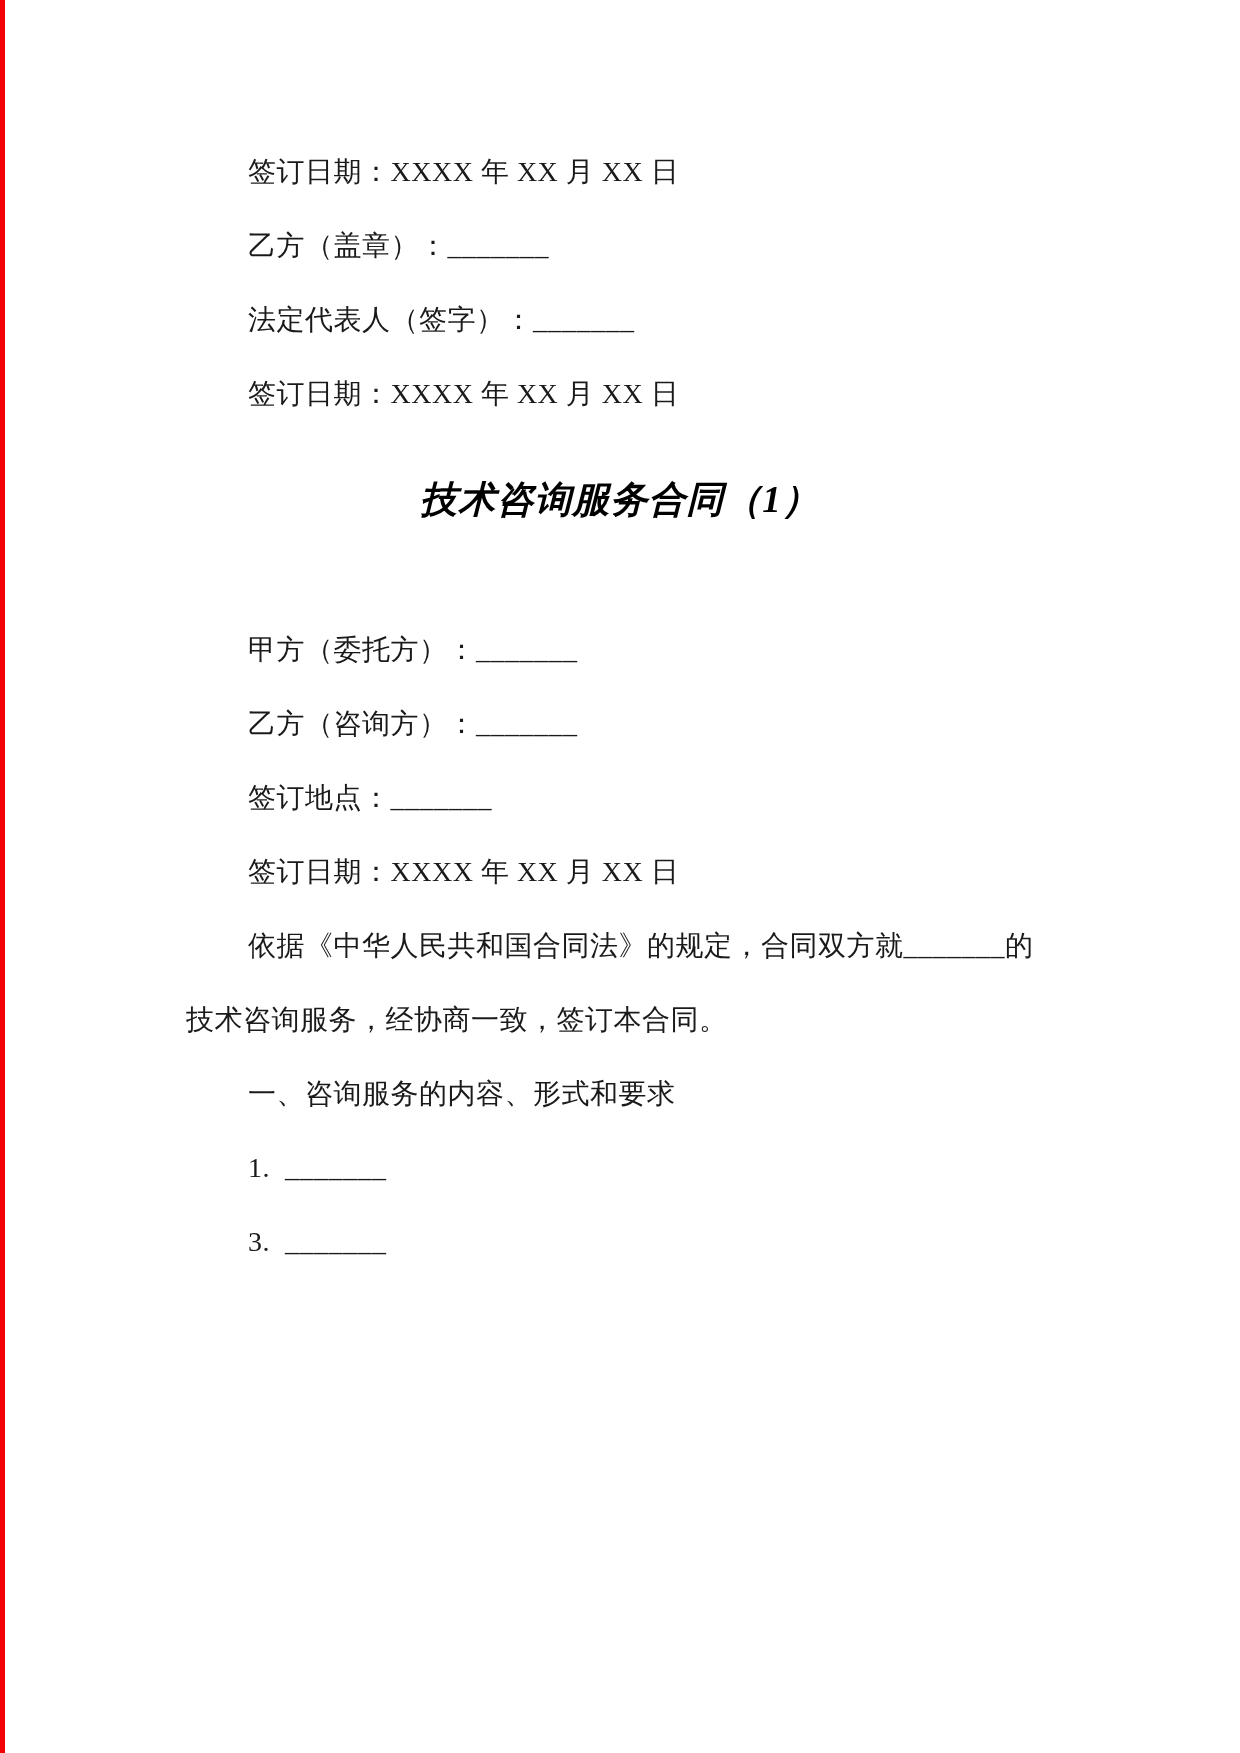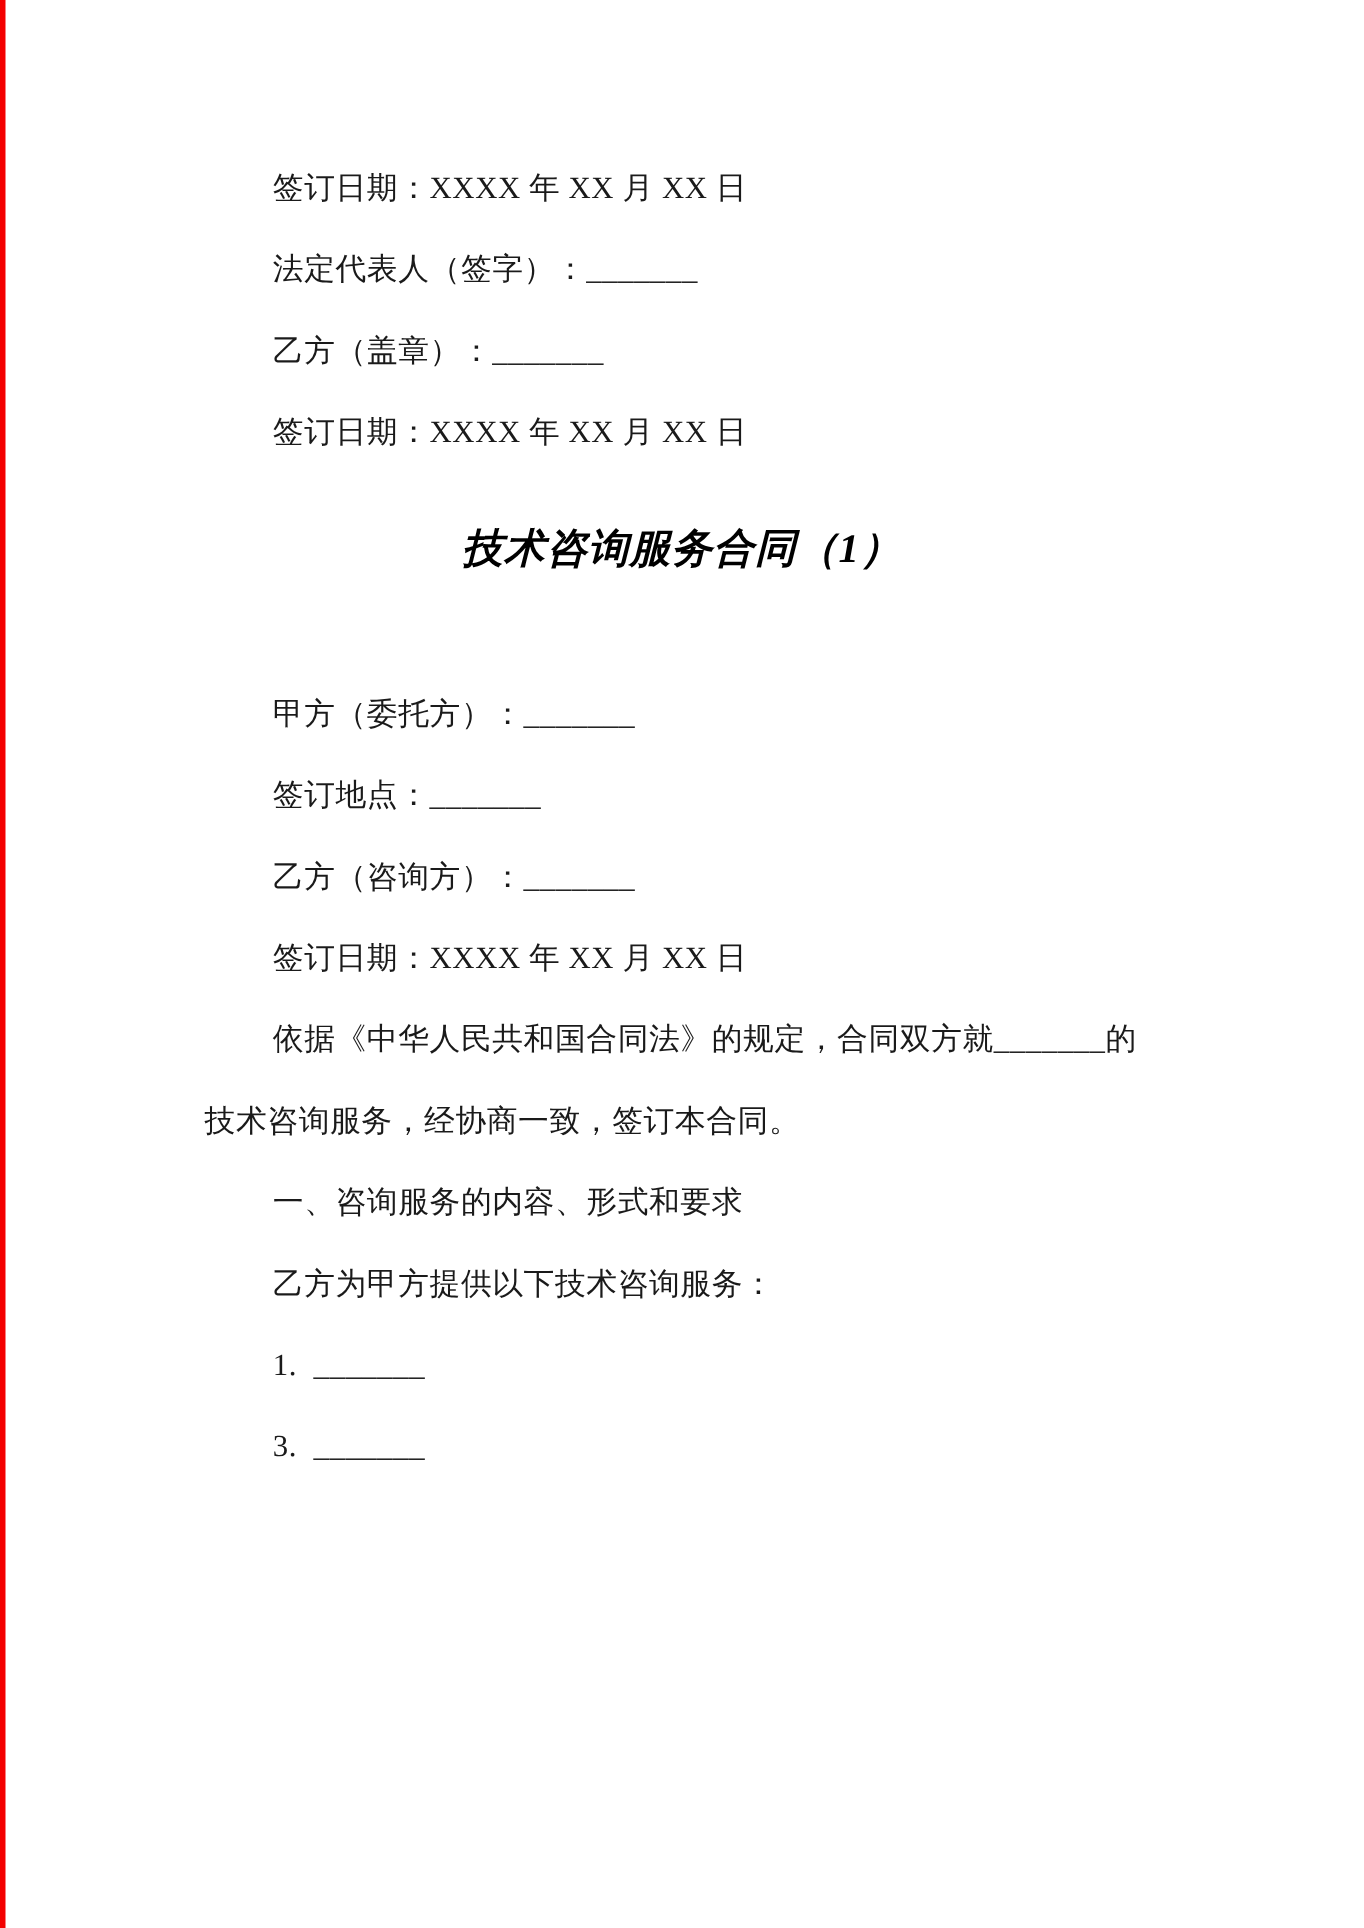--- a/index.html
+++ b/index.html
@@ -56,45 +56,44 @@
 </head>
 <body>
 
 <div class="page">
   <div class="edge-line"></div>
 
   <div class="doc">
 
     <p class="line indent">签订日期：XXXX 年 XX 月 XX 日</p>
 
+    <p class="line indent">乙方（盖章）：_______</p>
+
     <p class="line indent">法定代表人（签字）：_______</p>
-
-    <p class="line indent">乙方（盖章）：_______</p>
 
     <p class="line indent">签订日期：XXXX 年 XX 月 XX 日</p>
 
     <h1 class="doc-title">技术咨询服务合同（1）</h1>
 
 
     <p class="line indent">甲方（委托方）：_______</p>
 
+    <p class="line indent">乙方（咨询方）：_______</p>
+
     <p class="line indent">签订地点：_______</p>
-
-    <p class="line indent">乙方（咨询方）：_______</p>
 
     <p class="line indent">签订日期：XXXX 年 XX 月 XX 日</p>
 
 
     <p class="line indent">依据《中华人民共和国合同法》的规定，合同双方就_______的</p>
 
     <p class="line">技术咨询服务，经协商一致，签订本合同。</p>
 
     <p class="line indent">一、咨询服务的内容、形式和要求</p>
 
-    <p class="line indent">乙方为甲方提供以下技术咨询服务：</p>
 
     <p class="line indent">1.  _______</p>
 
 
     <p class="line indent">3.  _______</p>
 
   </div>
 </div>
 
 </body></html>

